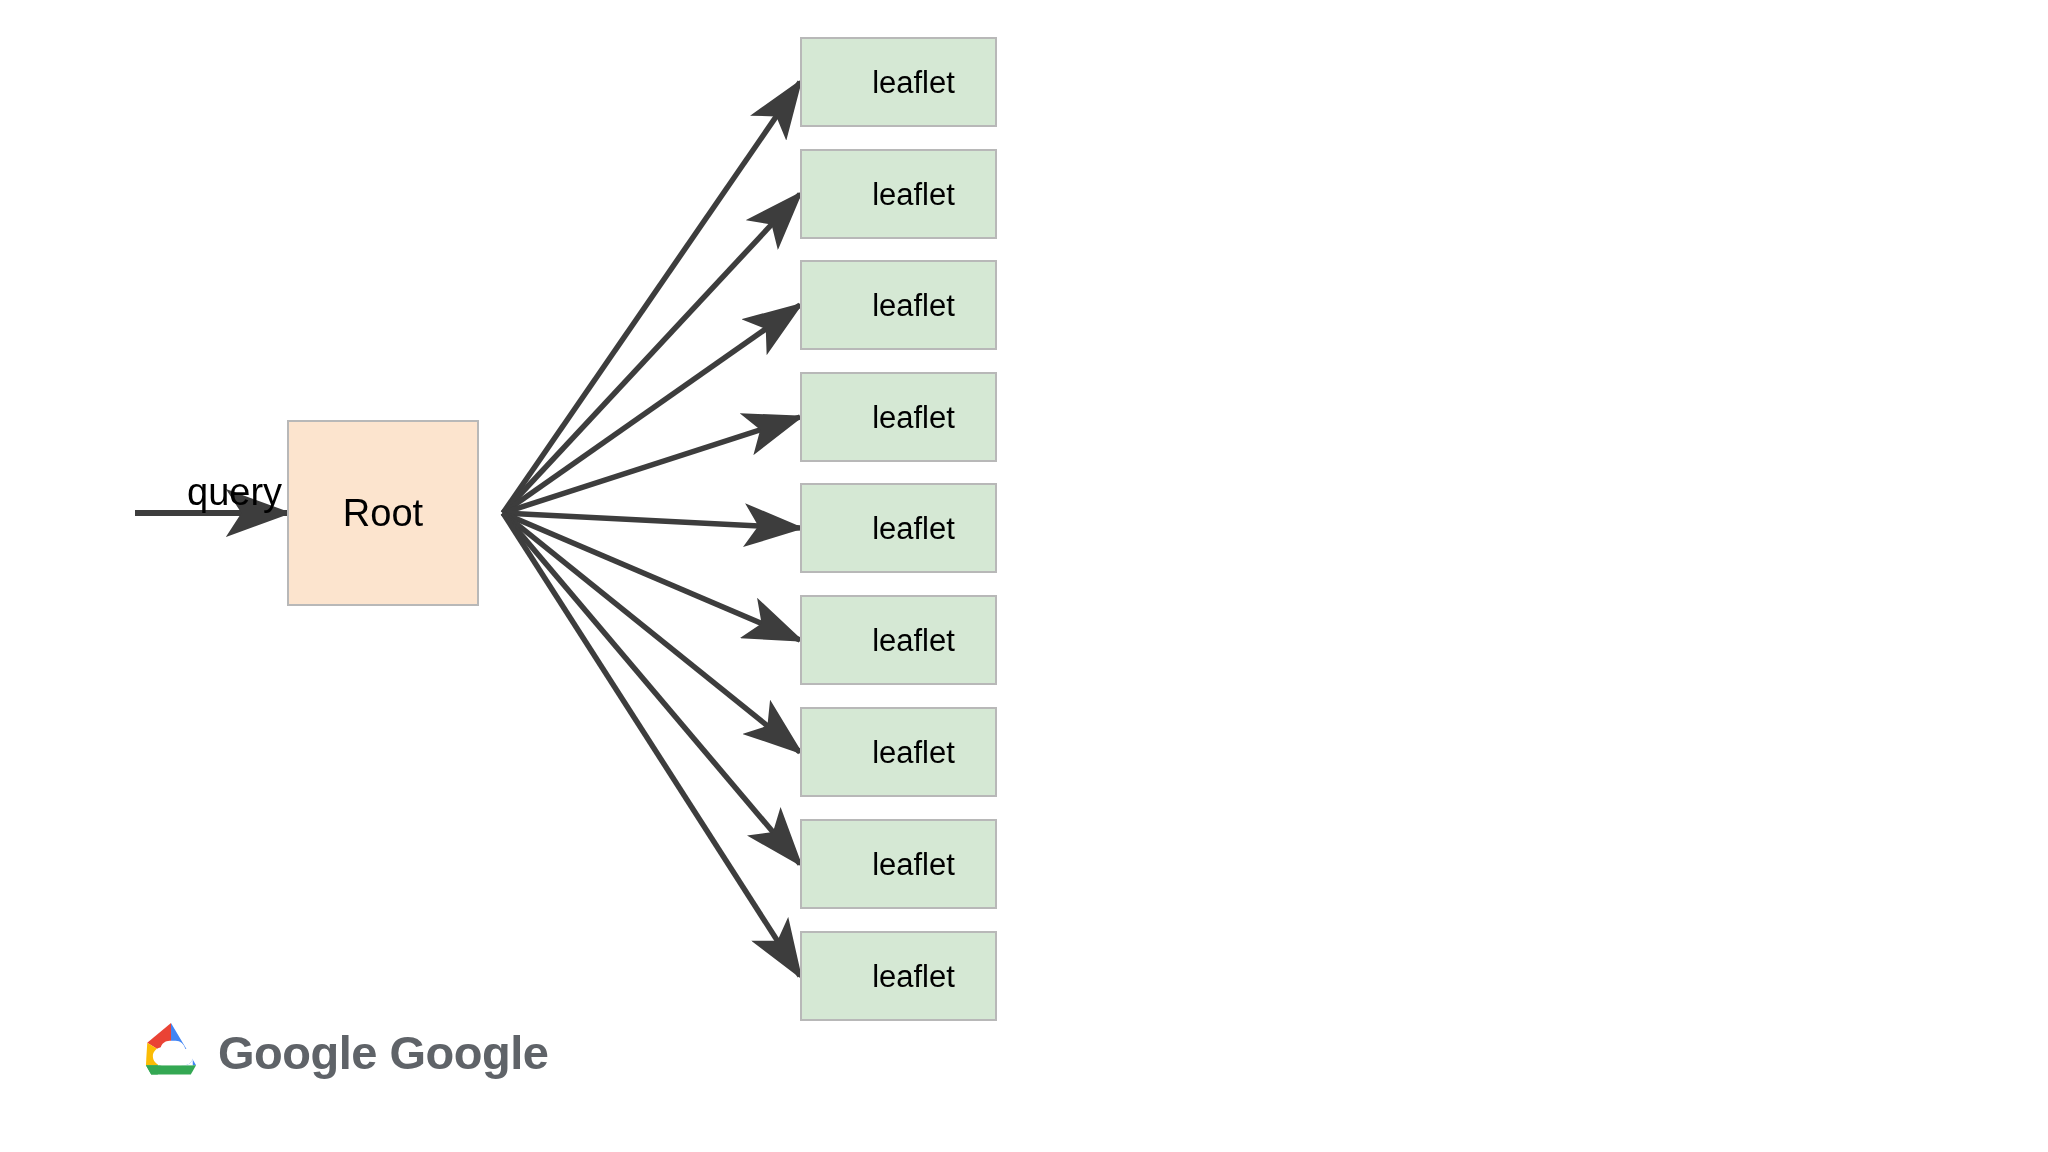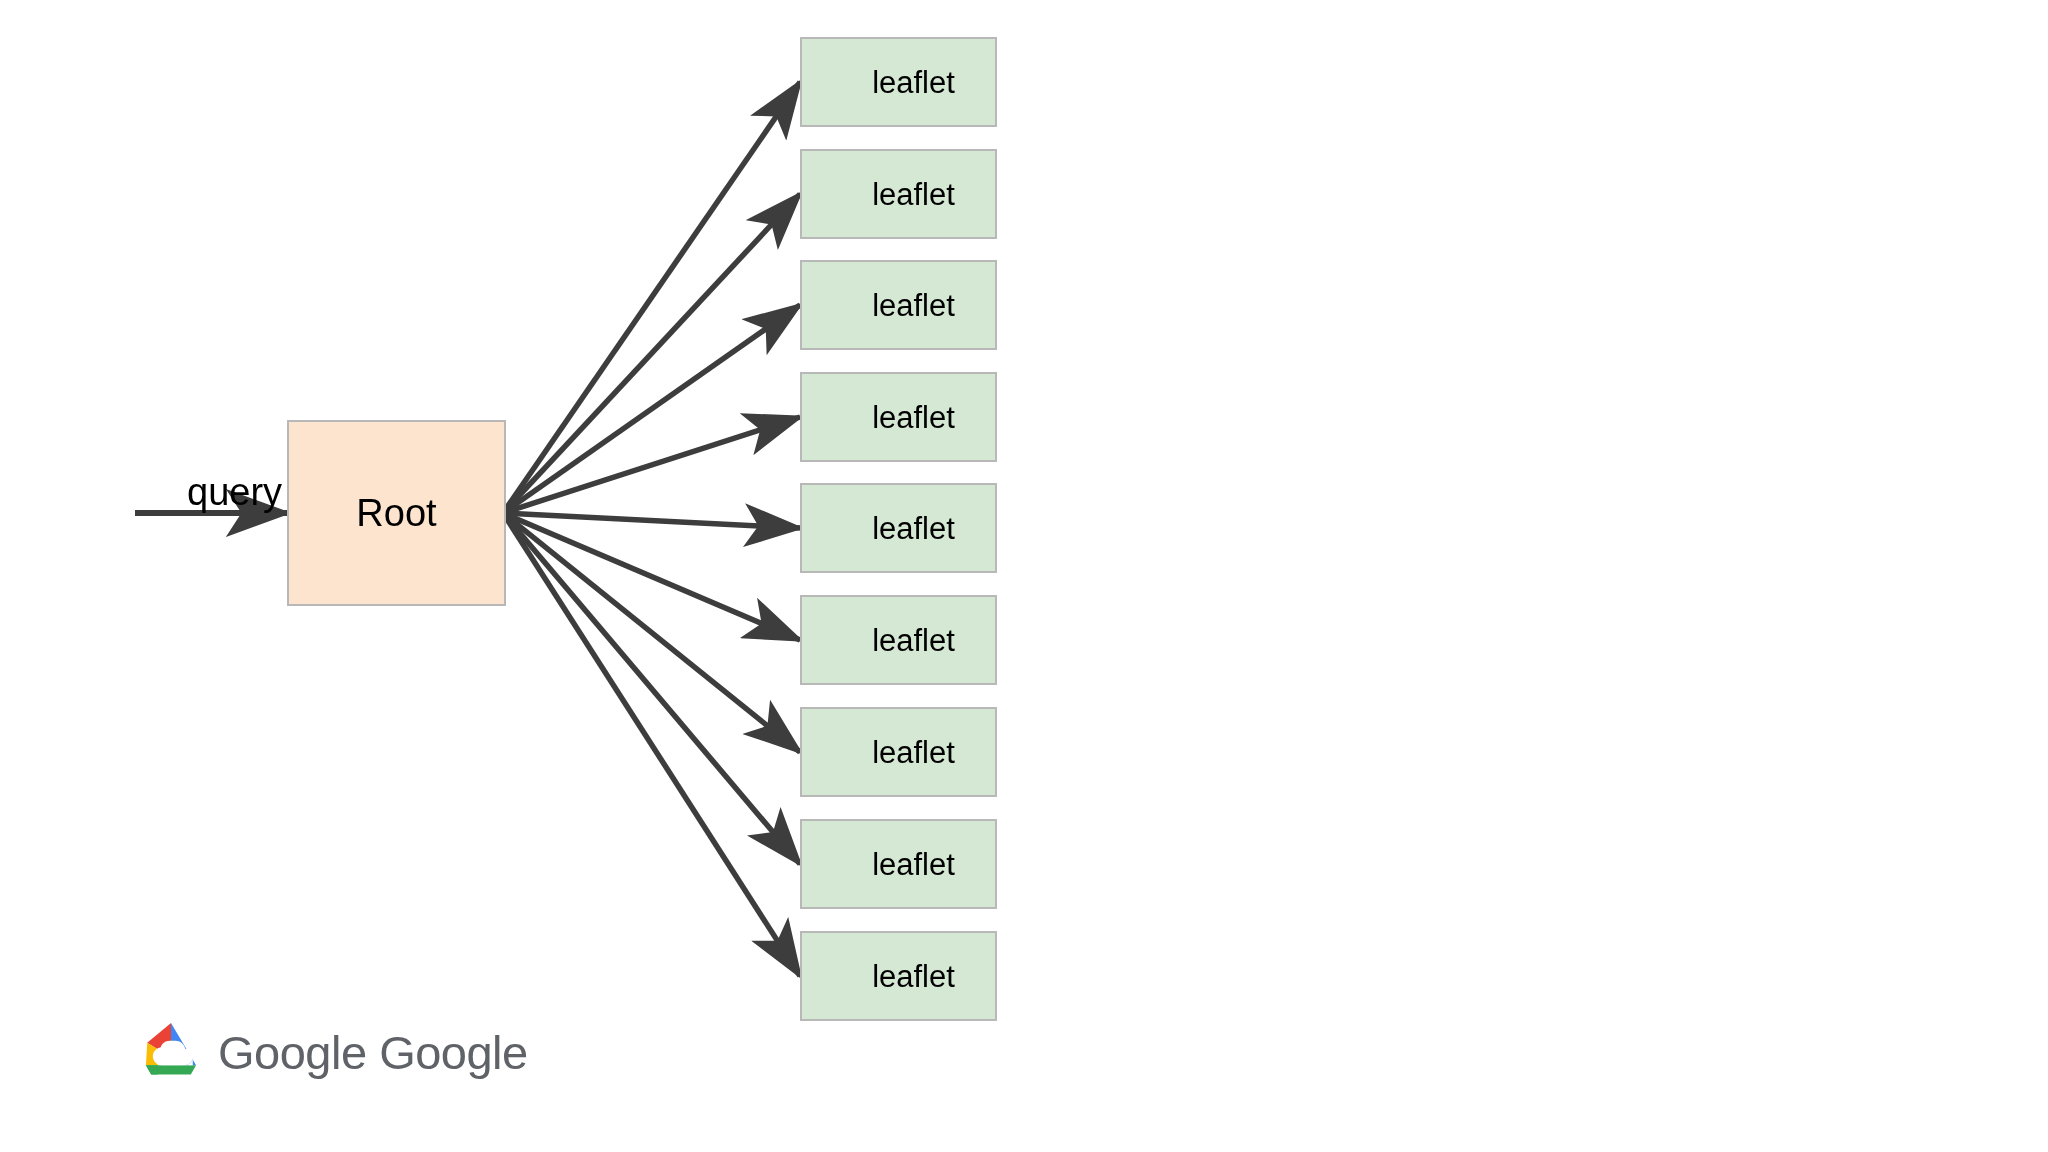--- a/index.html
+++ b/index.html
@@ -32,21 +32,21 @@
     align-items: center;
     justify-content: center;
     border: 2px solid #b8b8b8;
     color: #000000;
     line-height: 1;
     white-space: nowrap;
   }
   .node-root {
     left: 287px;
     top: 420px;
-    width: 219px;
+    width: 192px;
     height: 186px;
     background: #fce4ce;
     font-size: 38px;
   }
   .node-leaflet {
     left: 800px;
     width: 197px;
     height: 90px;
     background: #d5e8d4;
     font-size: 31px;
@@ -78,21 +78,21 @@
     flex: 0 0 auto;
   }
   #brand-wordmark {
     font-size: 47px;
     color: #5f6368;
     letter-spacing: -0.5px;
     line-height: 1;
     white-space: nowrap;
   }
   #brand-wordmark .wm-light {
-    font-weight: 400;
+    font-weight: 700;
     margin-top: 8px;
   }
 </style>
 </head>
 <body>
 
 <div id="canvas">
 
   <svg id="edge-layer" viewBox="0 0 2048 1152" xmlns="http://www.w3.org/2000/svg">
     <defs>

